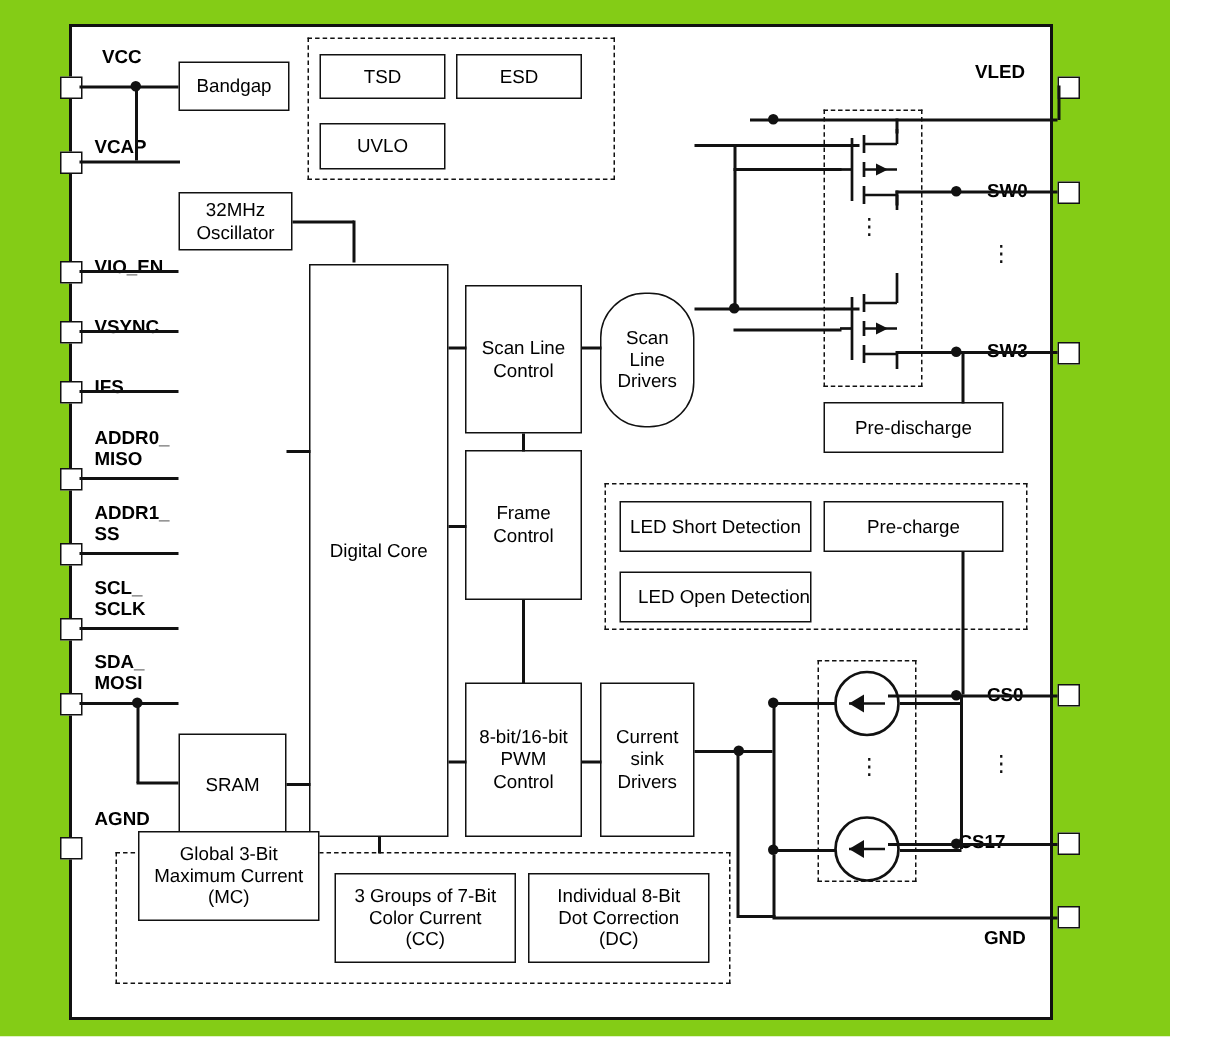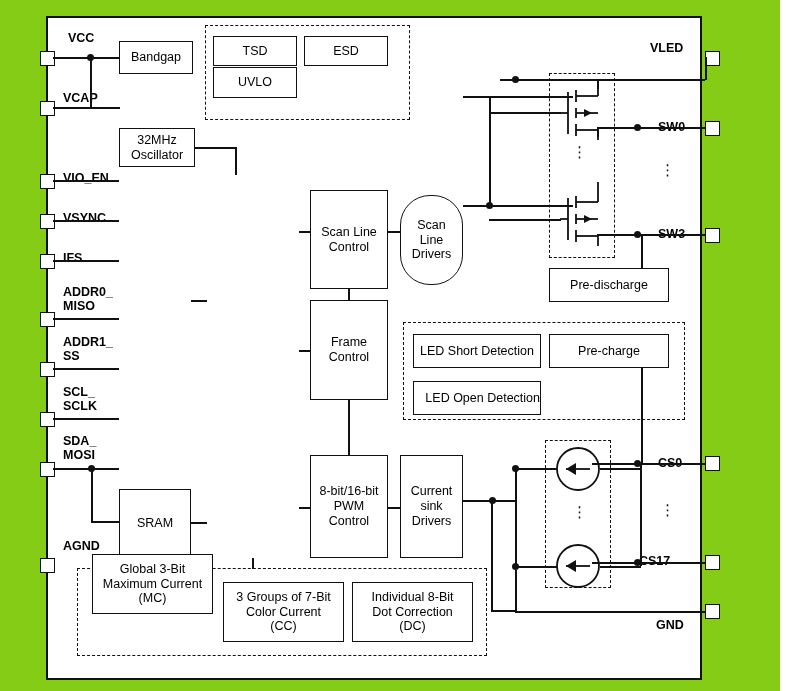--- a/index.html
+++ b/index.html
@@ -113,31 +113,34 @@
     <span>Bandgap</span>
   </div>
 
   <div class="abs dashed" style="left:205px;top:25px;width:205px;height:95px;"></div>
   <div class="abs blk" style="left:304px;top:36px;width:84px;height:30px;">
     <span>ESD</span>
   </div>
   <div class="abs blk" style="left:213px;top:36px;width:84px;height:30px;">
     <span>TSD</span>
   </div>
-  <div class="abs blk" style="left:213px;top:67px;width:84px;height:31px;">
+  <div class="abs blk" style="left:213px;top:82px;width:84px;height:31px;">
     <span>UVLO</span>
   </div>
 
   <div class="abs blk" style="left:119px;top:128px;width:76px;height:39px;">
     <span>32MHz
 Oscillator</span>
   </div>
   <div class="wire v" style="left:235px;top:147px;height:28px;"></div>
   <div class="wire h" style="left:195px;top:147px;width:41px;"></div>
 
+  <div class="abs blk" style="left:206px;top:176px;width:93px;height:382px;">
+    <span>Digital Core</span>
+  </div>
   <div class="abs blk" style="left:119px;top:489px;width:72px;height:69px;">
     <span>SRAM</span>
   </div>
   <div class="wire h" style="left:191px;top:300px;width:16px;"></div>
   <div class="wire h" style="left:191px;top:522px;width:16px;"></div>
 
   <div class="abs blk" style="left:310px;top:190px;width:78px;height:99px;">
     <span>Scan Line
 Control</span>
   </div>

